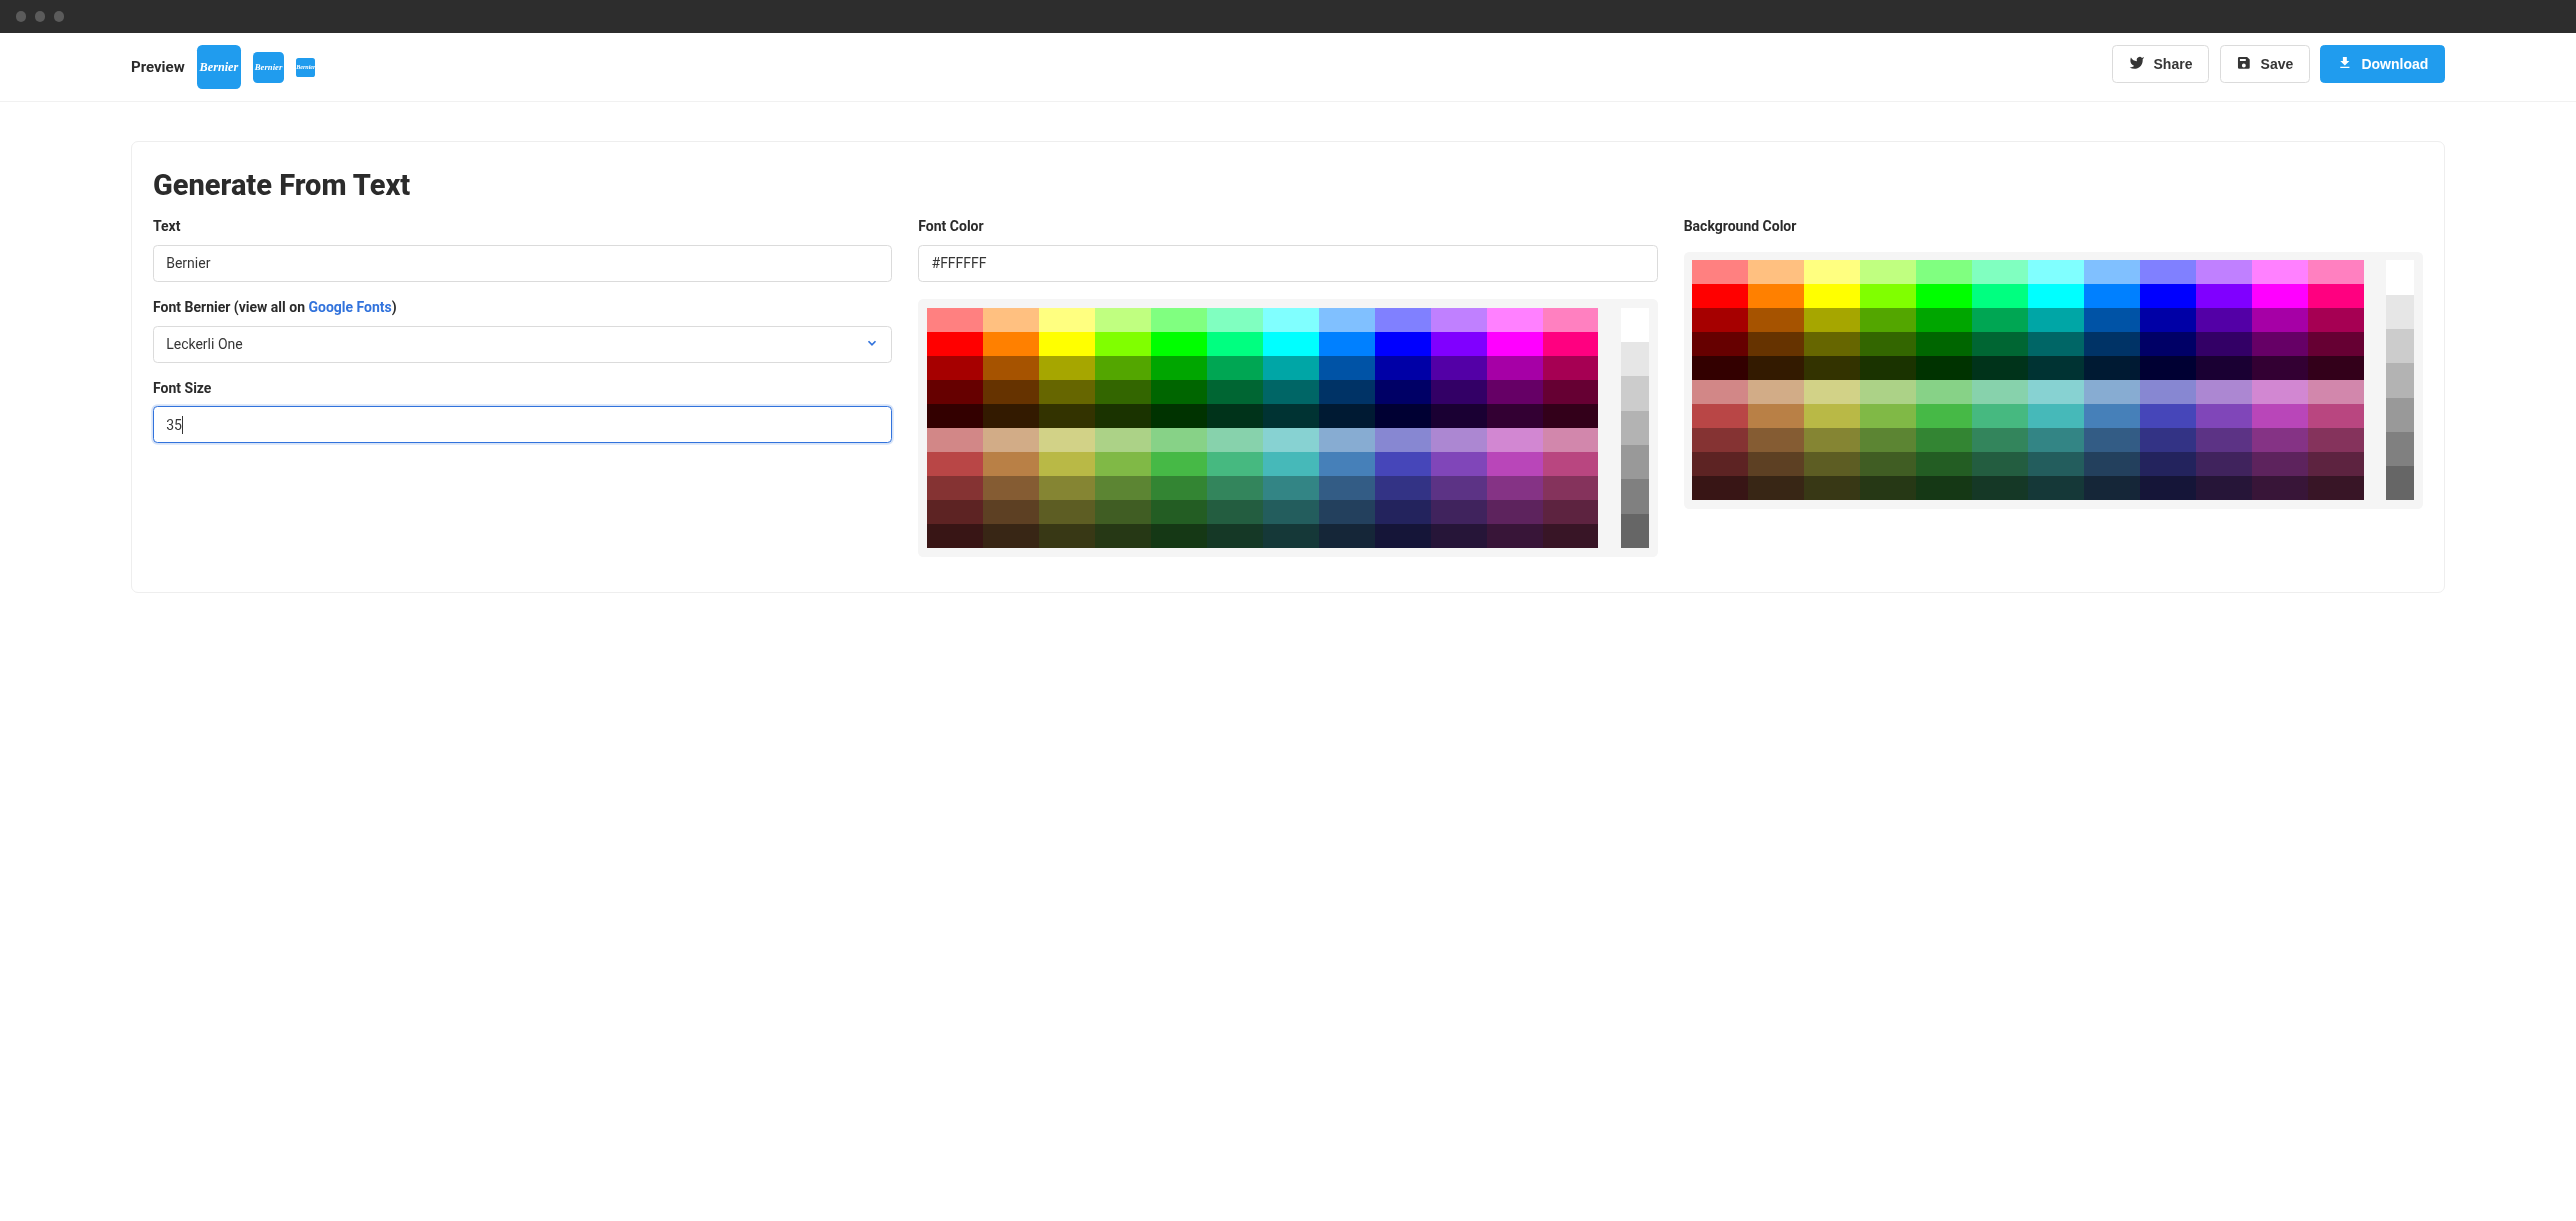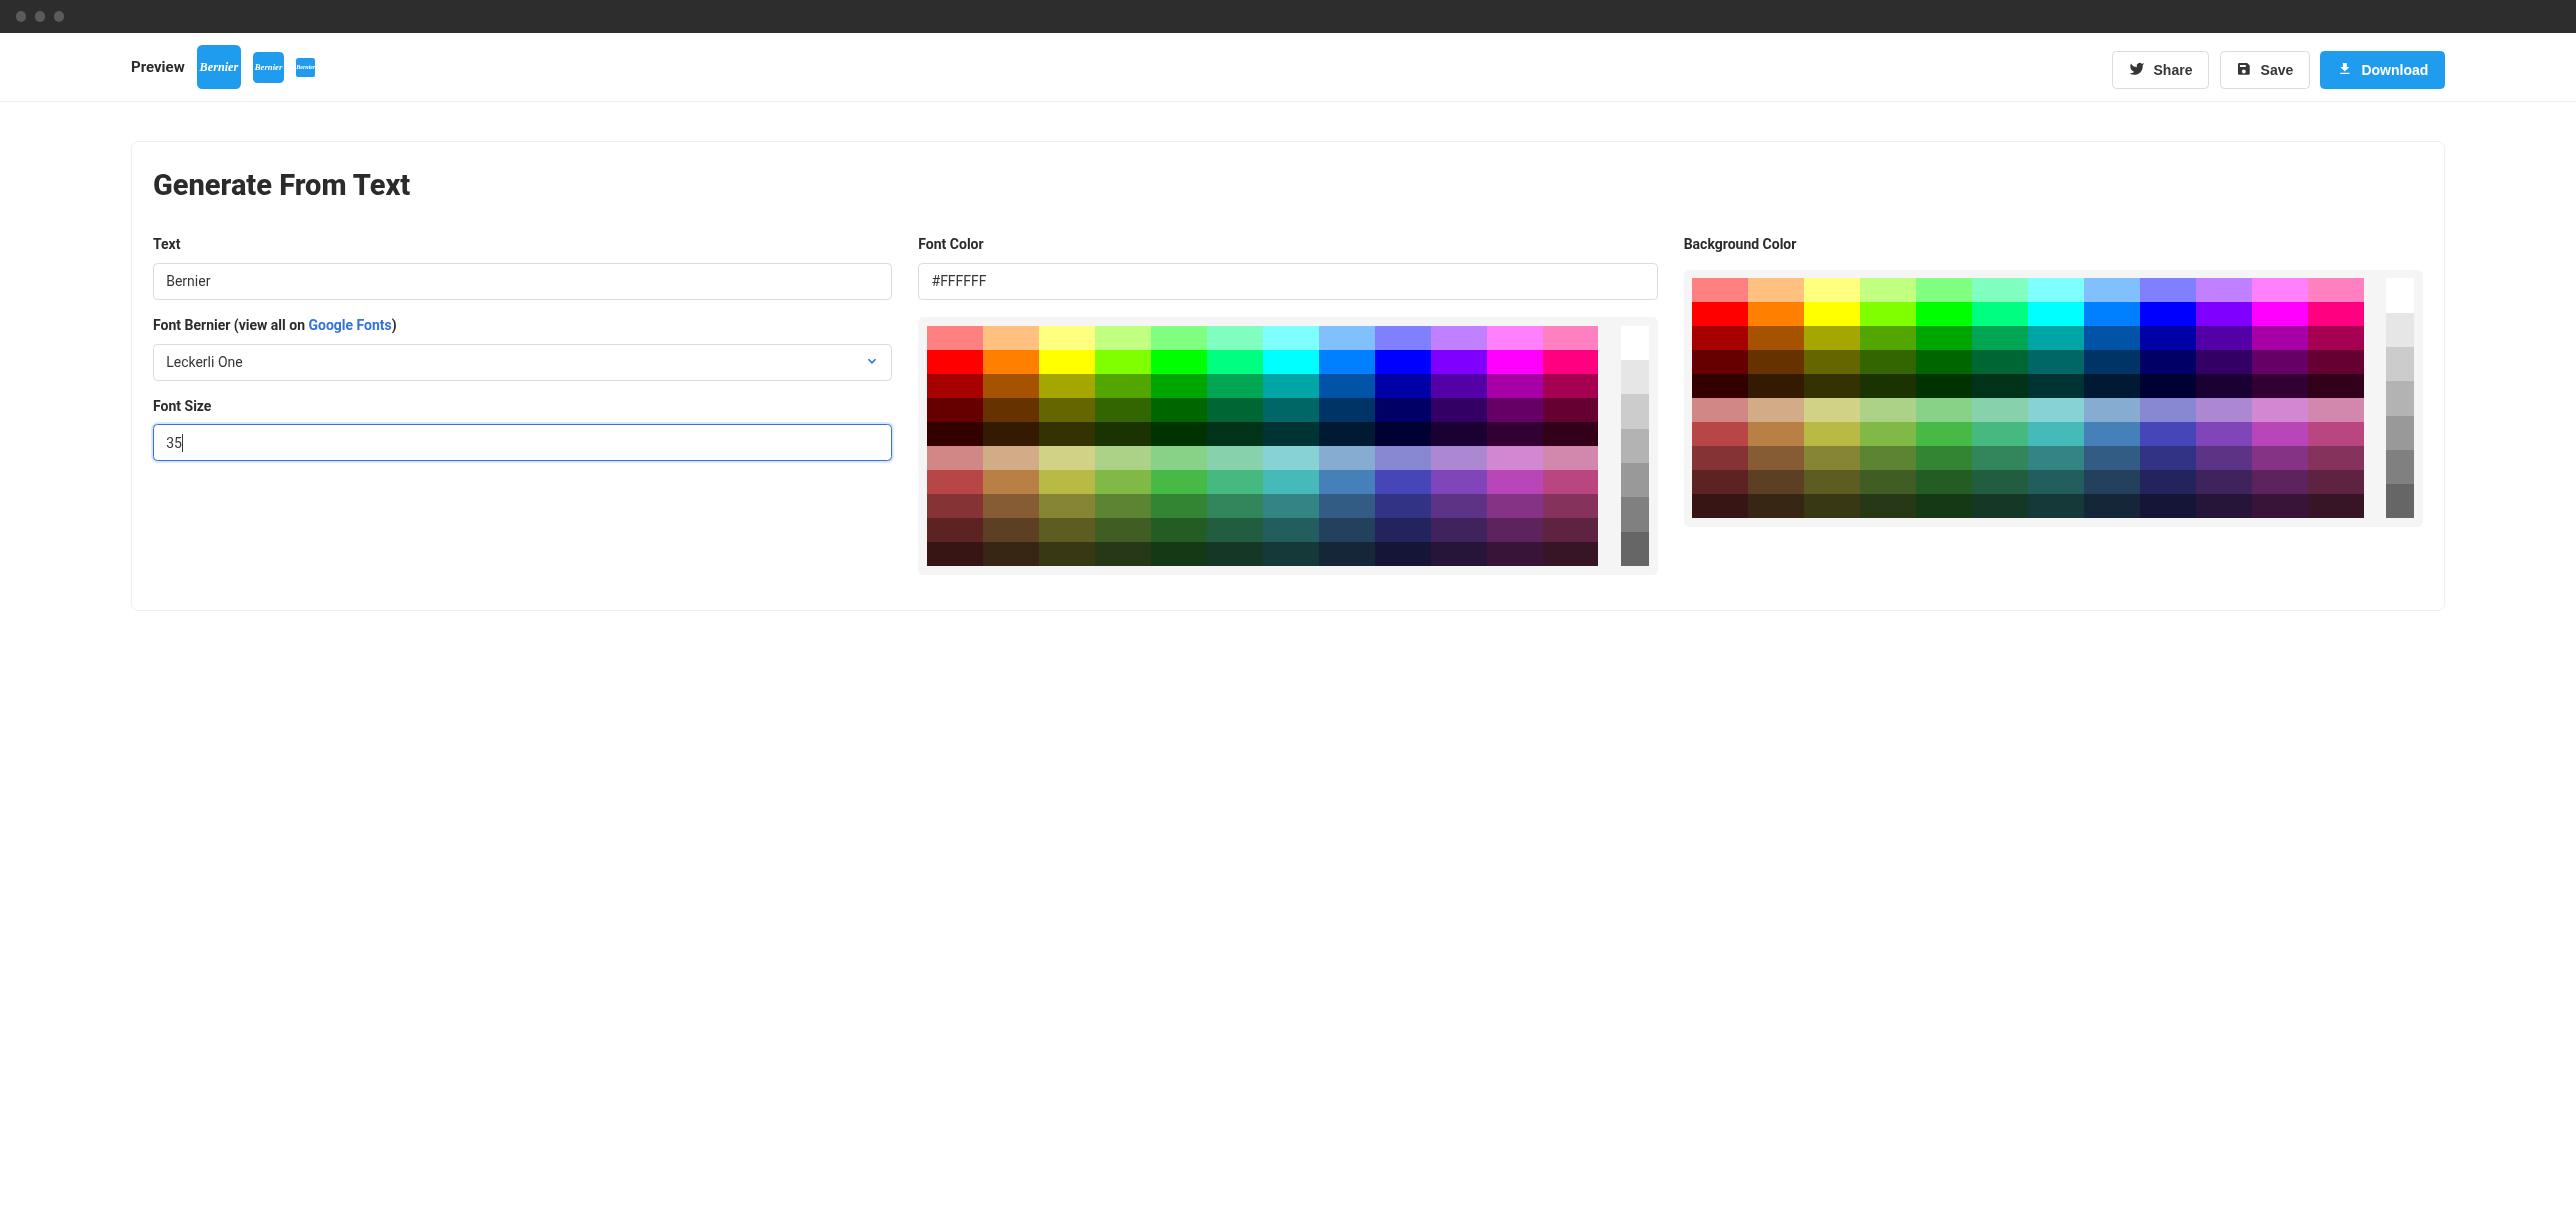--- a/index.html
+++ b/index.html
@@ -15,21 +15,21 @@
     align-items: center;
     padding: 0 15.7px;
     gap: 8.7px;
   }
   .wc-dot {
     width: 10.4px; height: 10.4px; border-radius: 50%;
     background: #5b5b5b;
   }
   .topbar {
     display: flex;
-    align-items: flex-end;
+    align-items: flex-start;
     padding: 12.2px 131px;
     border-bottom: 0.9px solid #f1f1f1;
   }
   .preview-left {
     display: flex;
     align-items: center;
     gap: 12.2px;
   }
   .preview-label {
     font-weight: 700;
@@ -77,21 +77,21 @@
   .main-wrap { padding: 39px 131px 52px; }
   .card {
     border: 0.9px solid #eeeeee;
     border-radius: 7px;
     padding: 26px 21px 35px;
   }
   .card h1 {
     font-size: 29px;
     font-weight: 800;
     color: #2b2b2b;
-    margin-bottom: 34px;
+    margin-bottom: 16px;
   }
   .cols { display: flex; gap: 26px; }
   .col { flex: 1; min-width: 0; }
 
   .field { margin-bottom: 17.4px; }
   .field-label {
     font-weight: 700;
     font-size: 14px;
     margin-bottom: 10.4px;
     color: #2b2b2b;

